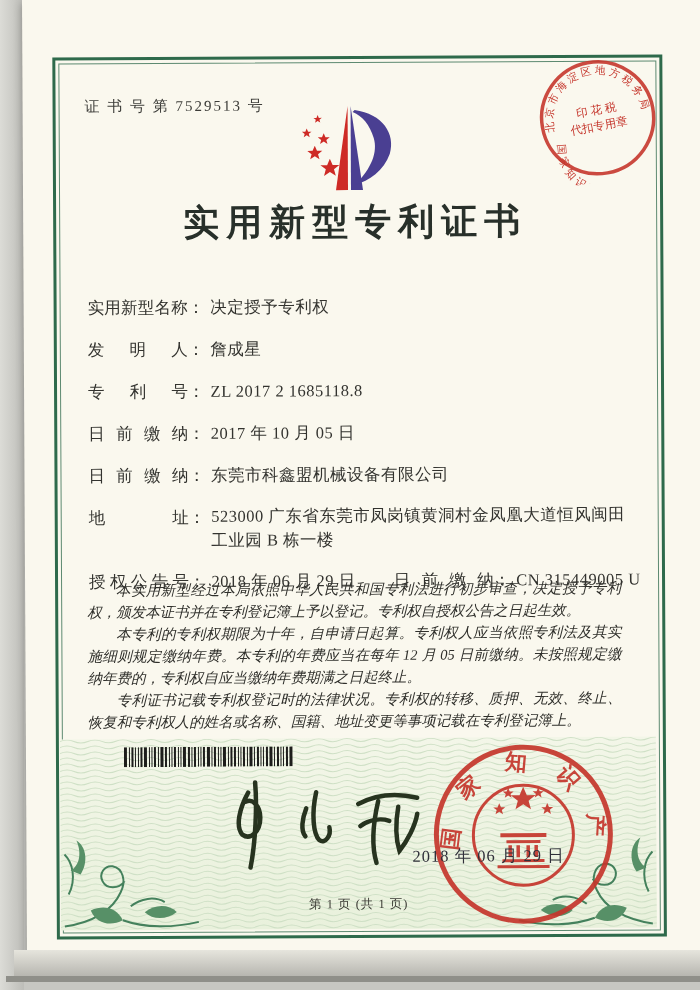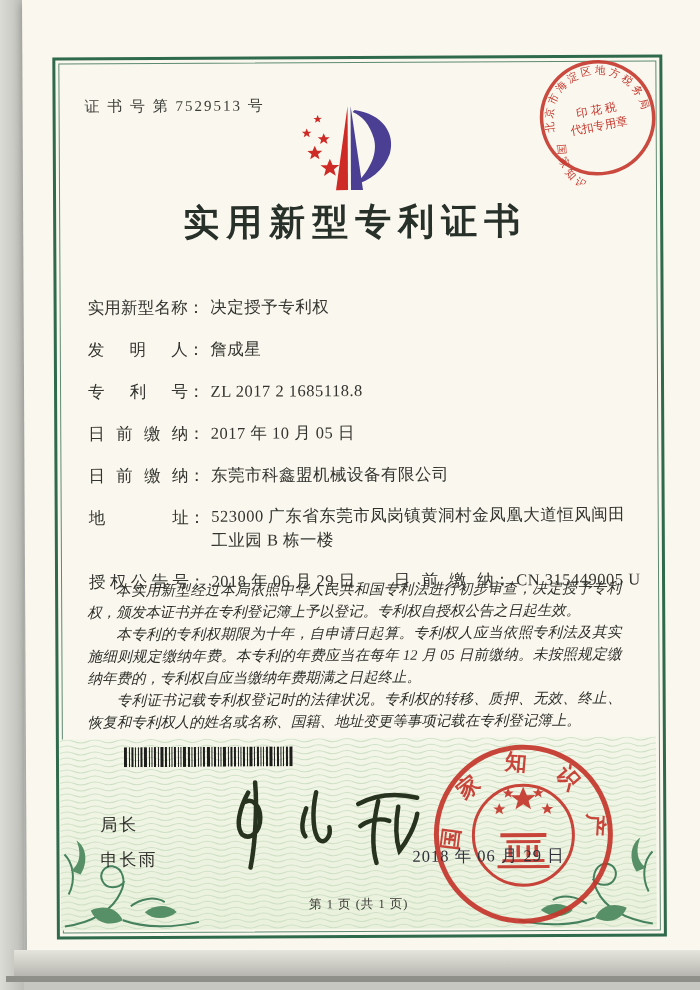--- a/index.html
+++ b/index.html
@@ -242,24 +242,20 @@
           <rect x="142" y="0" width="2" height="20" fill="#1e1e1c"></rect>
           <rect x="145.5" y="0" width="3" height="20" fill="#1e1e1c"></rect>
           <rect x="150" y="0" width="1" height="20" fill="#1e1e1c"></rect>
           <rect x="153" y="0" width="2" height="20" fill="#1e1e1c"></rect>
           <rect x="156.5" y="0" width="1" height="20" fill="#1e1e1c"></rect>
           <rect x="159" y="0" width="1" height="20" fill="#1e1e1c"></rect>
           <rect x="162" y="0" width="2" height="20" fill="#1e1e1c"></rect>
           <rect x="165.5" y="0" width="3" height="20" fill="#1e1e1c"></rect>
         </svg>
 
-      <div class="signer">
-        <div class="line">局长</div>
-        <div class="line">申长雨</div>
-      </div>
 
       <svg class="signature" width="220" height="100" viewBox="0 0 220 100">
         <g fill="none" stroke="#27331f" stroke-width="4.5" stroke-linecap="round">
           <path d="M38,18 C29,34 25,52 32,60 C40,66 50,57 50,43 C50,31 42,24 36,27"></path>
           <path d="M45,8 C47,32 45,68 40,93"></path>
           <path d="M96,34 C92,44 90,56 95,62"></path>
           <path d="M106,18 C101,40 103,60 109,66 C115,70 121,61 119,53"></path>
           <path d="M148,30 C165,21 186,19 207,24"></path>
           <path d="M168,27 C163,48 161,72 166,89"></path>
           <path d="M188,33 C185,50 185,64 189,77 C197,67 205,52 207,40"></path>

